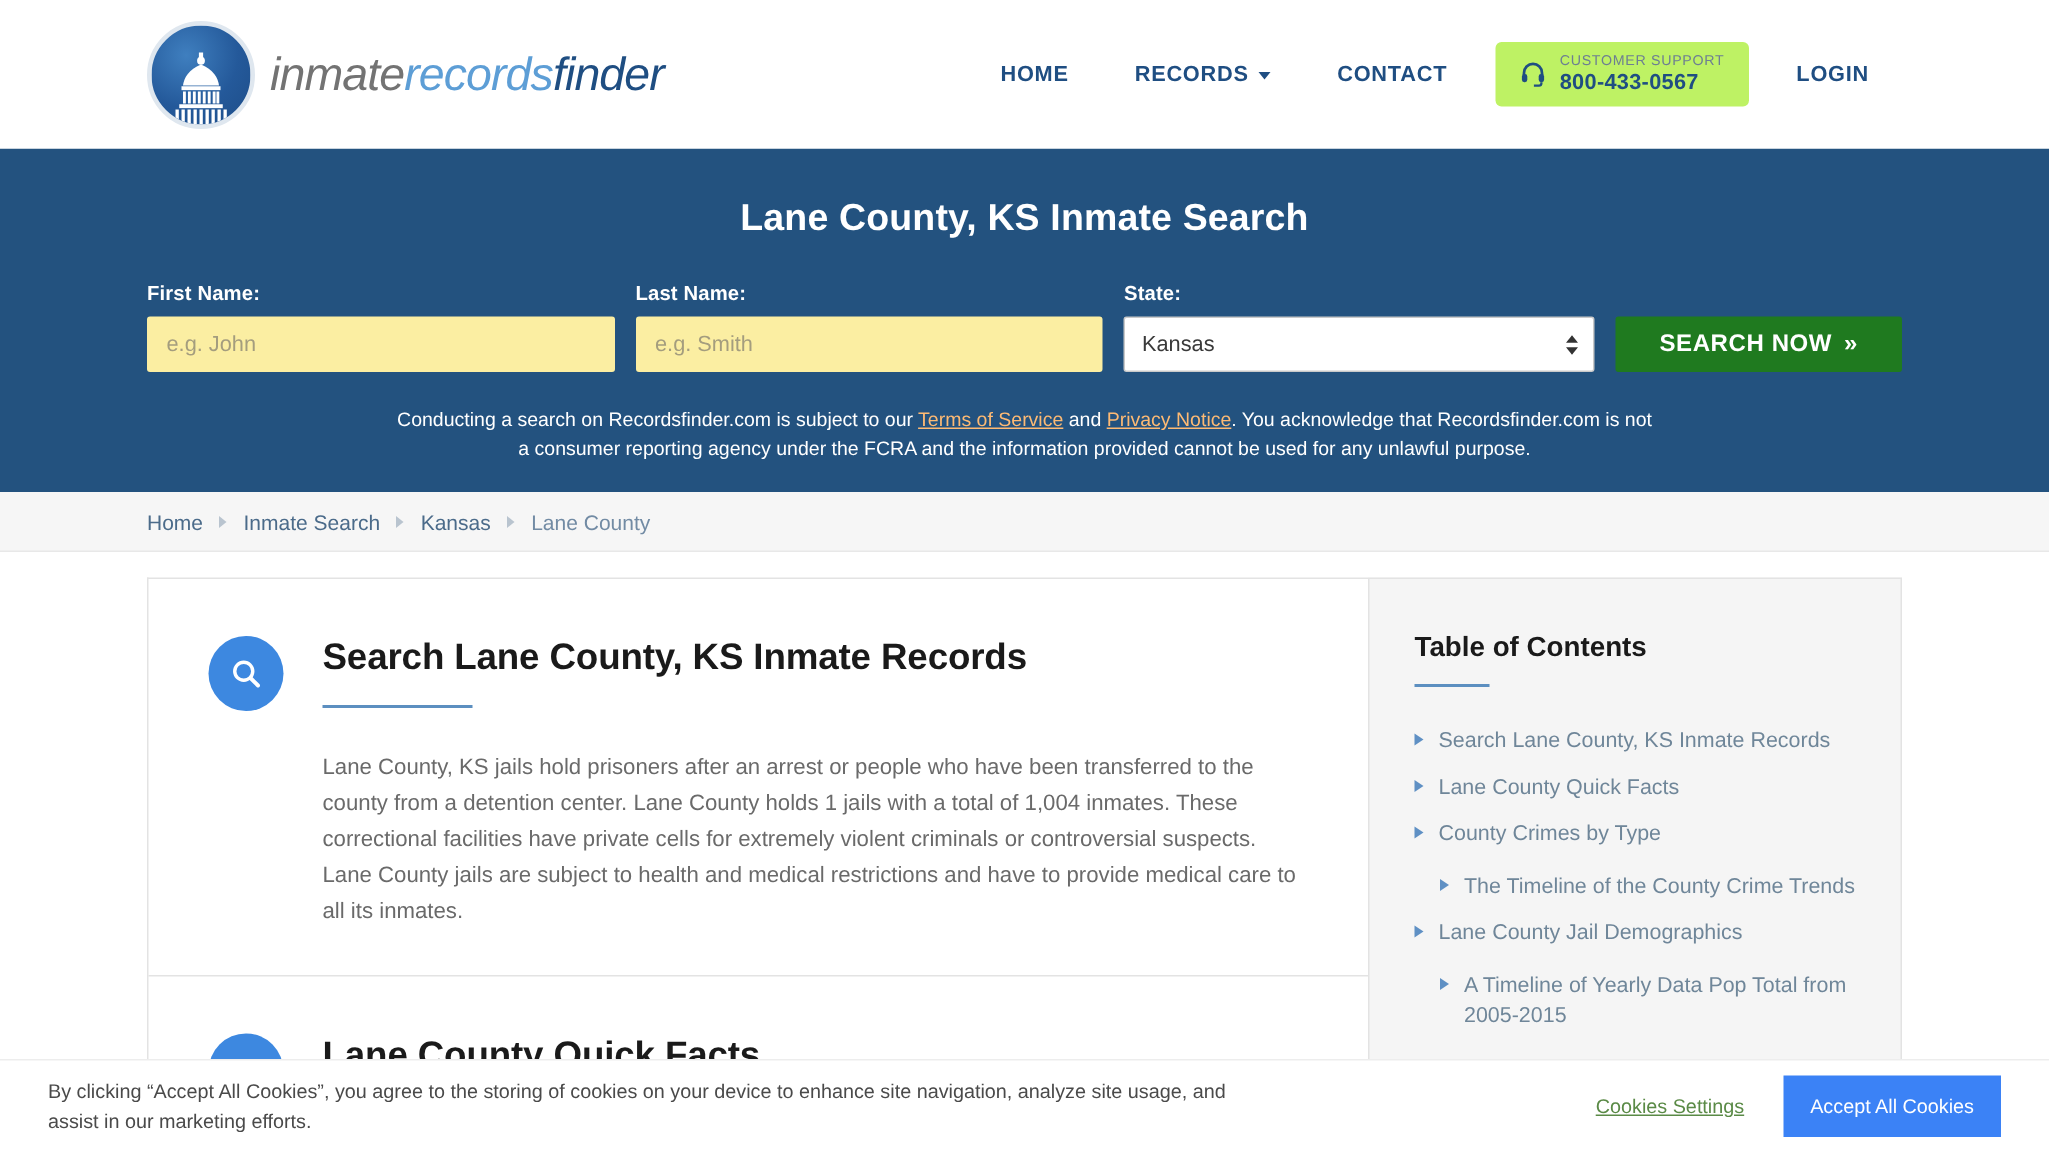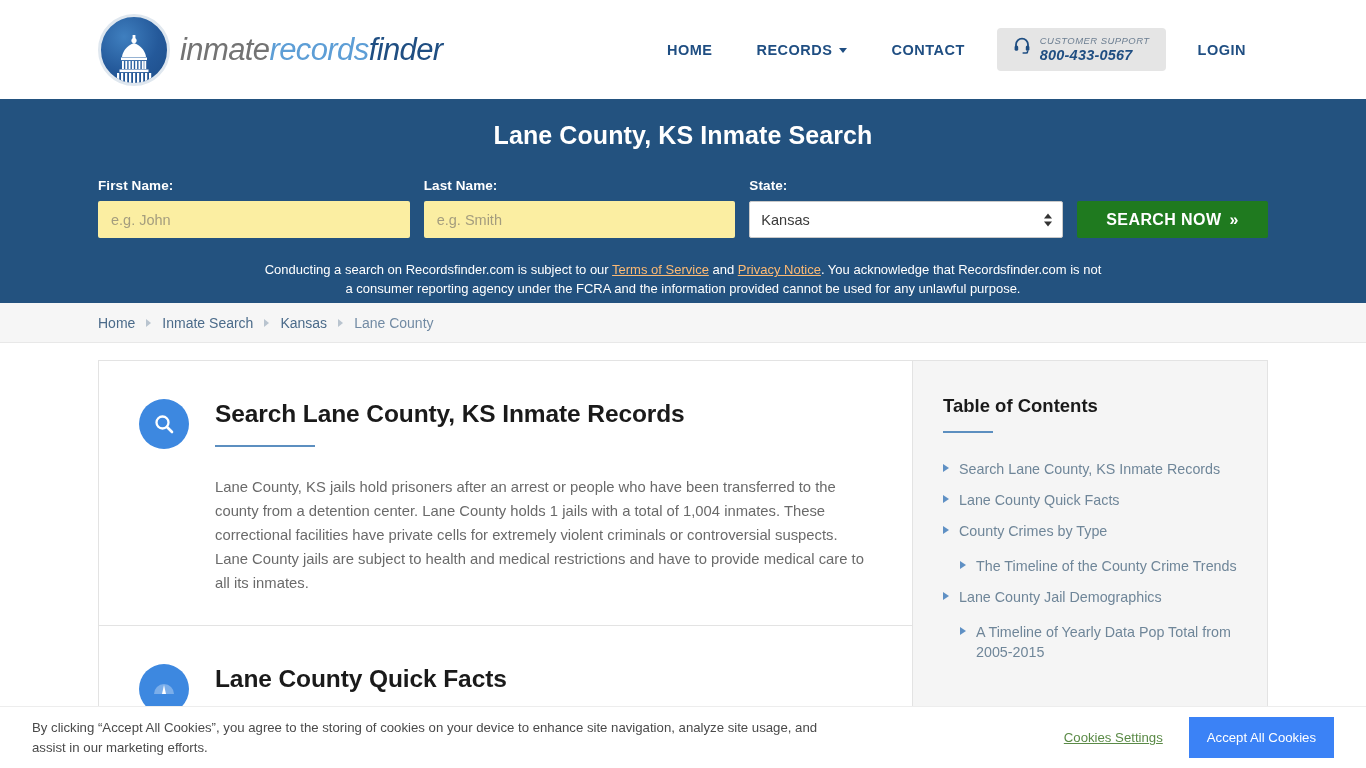--- a/index.html
+++ b/index.html
@@ -44,37 +44,37 @@
     letter-spacing: 0.5px; text-decoration: none;
     padding: 0 22px; display: flex; align-items: center; gap: 7px;
     cursor: pointer; white-space: nowrap;
   }
   .chev-down {
     width: 0; height: 0; border-left: 4.5px solid transparent;
     border-right: 4.5px solid transparent; border-top: 5px solid #1f4e82;
     margin-top: 2px;
   }
   .support-box {
-    background: #e5e5e5; border-radius: 4px;
-    display: flex; align-items: flex-start; gap: 9px;
-    padding: 8px 16px; margin: 0 10px; cursor: pointer; font-style: italic;
+    background: #bef264; border-radius: 4px;
+    display: flex; align-items: flex-end; gap: 9px;
+    padding: 8px 16px; margin: 0 10px; cursor: pointer;
   }
   .headset { flex: none; }
   .support-txt { display: flex; flex-direction: column; line-height: 1.15; }
   .support-label {
     font-size: 9.5px; color: #6d7f92; letter-spacing: 0.45px;
     text-transform: uppercase;
   }
   .support-phone { font-size: 14.5px; color: #1f4e82; font-weight: bold; letter-spacing: 0.2px; }
 
   
   .banner {
     background: #23527f;
-    padding: 22px 98px 0;
-    height: 204px;
+    padding: 32px 98px 0;
+    height: 229px;
   }
   .banner-title {
     color: #ffffff; font-size: 25px; font-weight: bold;
     text-align: center; letter-spacing: 0.1px; margin-bottom: 28px;
   }
   .form-row { display: flex; align-items: flex-end; gap: 14px; }
   .field { display: flex; flex-direction: column; }
   .f-first { width: 318px; }
   .f-last  { width: 318px; }
   .f-state { width: 320px; }

